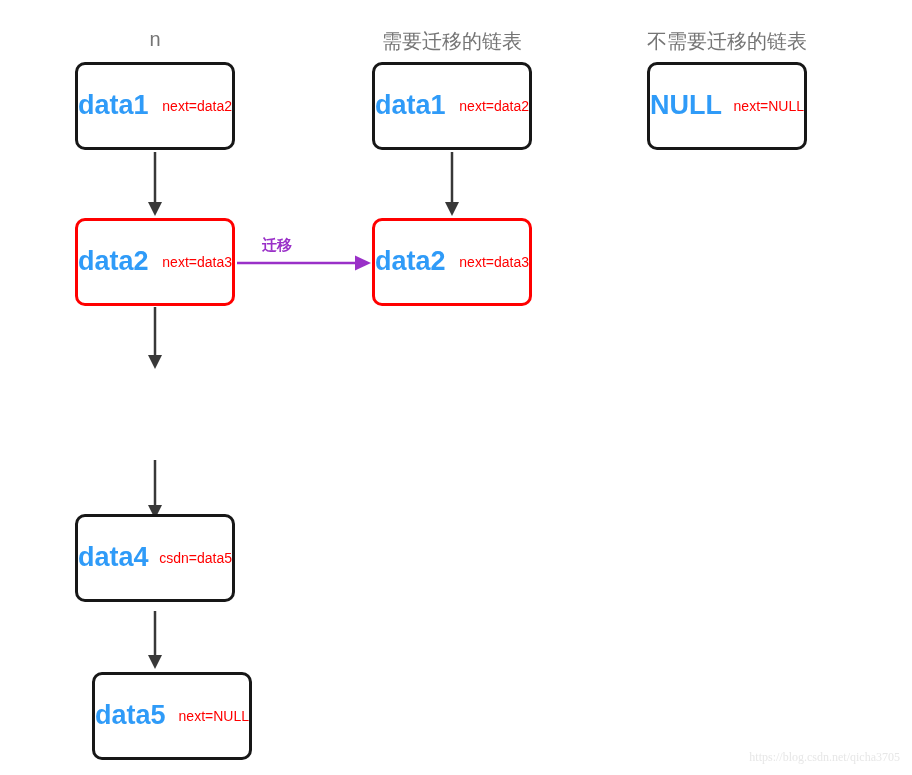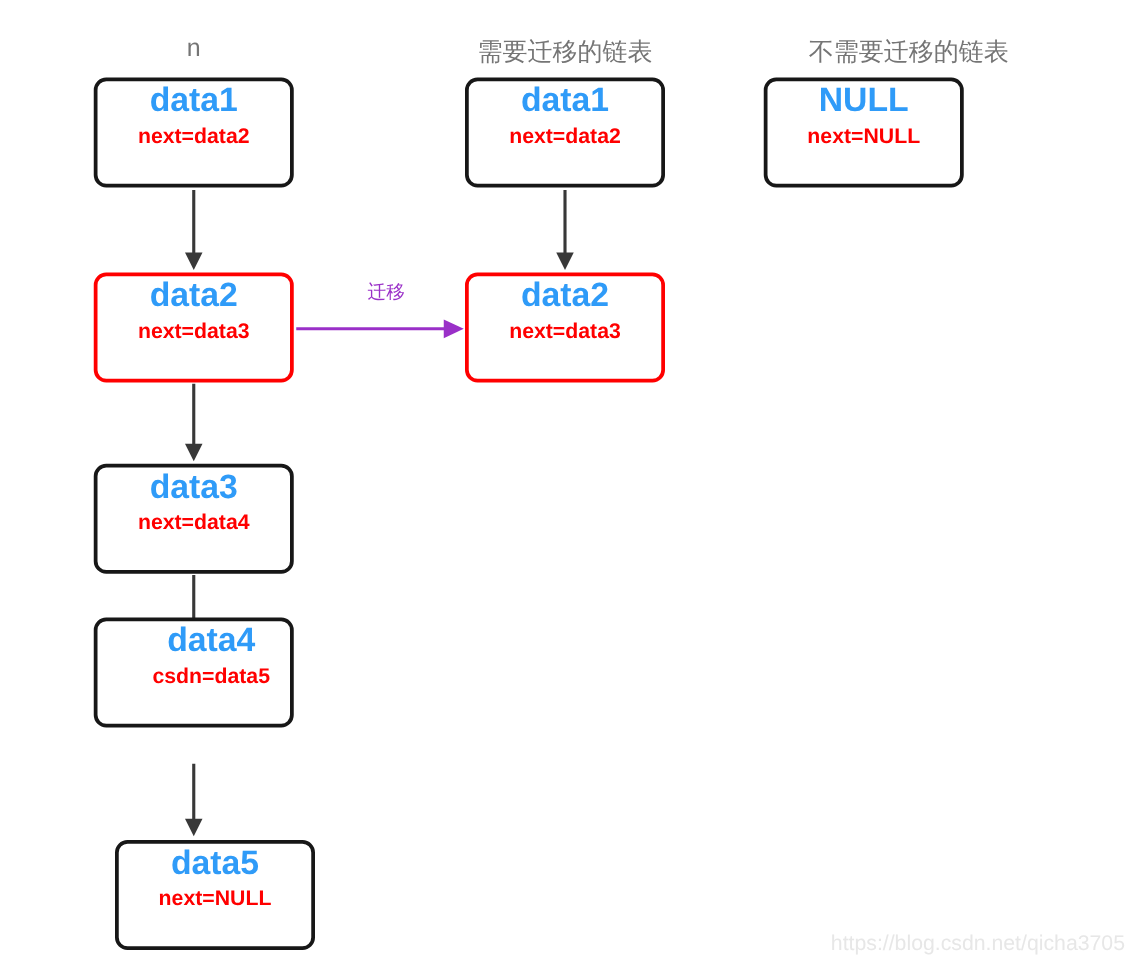--- a/index.html
+++ b/index.html
@@ -33,51 +33,53 @@
     color:var(--header-gray);
     white-space:nowrap;
   }
   .node {
     position:absolute;
     width:160px; height:88px;
     background:#fff;
     border:3px solid var(--node-border-black);
     border-radius:10px;
     display:flex;
-    flex-direction:column;
+    flex-direction:row;
     align-items:center;
-    justify-content:flex-start;
+    justify-content:space-between;
     gap:3px;
   }
   .node.highlight { border-color:var(--highlight-border-red); }
   .node-title {
     color:var(--node-title-blue);
     font-size:27px;
     font-weight:600;
     line-height:1.15;
   }
   .node-next {
     color:var(--node-next-red);
-    font-size:17px;
-    font-weight:700;
+    font-size:14px;
+    font-weight:400;
     line-height:1.2;
   }
   .migrate-label {
     position:absolute;
-    left:262px; top:224px;
+    left:262px; top:236px;
     width:62px;
-    text-align:right;
+    text-align:left;
     font-size:15px;
     color:var(--migrate-purple);
+    font-weight:bold;
   }
   .watermark {
     position:absolute;
     right:12px; bottom:10px;
-    font-size:17px;
+    font-size:12px;
     color:var(--watermark-gray);
+    font-family:Liberation Serif, serif;
   }
 </style>
 </head>
 <body>
 
 <div class="canvas">
 
   <svg class="arrow-layer" width="912" height="775" viewBox="0 0 912 775">
 
     <g>
@@ -116,43 +118,39 @@
   <div class="col-header" style="left:372px; top:28px;">需要迁移的链表</div>
 
   <div class="node" style="left:75px; top:62px;">
     <div class="node-title">data1</div>
     <div class="node-next">next=data2</div>
   </div>
   <div class="node highlight" style="left:75px; top:218px;">
     <div class="node-title">data2</div>
     <div class="node-next">next=data3</div>
   </div>
-  <div class="node" style="left:75px; top:371px;">
-    <div class="node-title">data3</div>
-    <div class="node-next">next=data4</div>
-  </div>
-  <div class="node" style="left:75px; top:494px;padding-left:28px;">
+  <div class="node" style="left:75px; top:514px;">
     <div class="node-title">data4</div>
     <div class="node-next">csdn=data5</div>
   </div>
   <div class="node" style="left:92px; top:672px;">
     <div class="node-title">data5</div>
     <div class="node-next">next=NULL</div>
   </div>
 
   <div class="node" style="left:372px; top:62px;">
     <div class="node-title">data1</div>
     <div class="node-next">next=data2</div>
   </div>
   <div class="node highlight" style="left:372px; top:218px;">
     <div class="node-title">data2</div>
     <div class="node-next">next=data3</div>
   </div>
 
-  <div class="node" style="left:611px; top:62px;">
+  <div class="node" style="left:647px; top:62px;">
     <div class="node-title">NULL</div>
     <div class="node-next">next=NULL</div>
   </div>
 
   <div class="migrate-label">迁移</div>
 
   <div class="watermark">https://blog.csdn.net/qicha3705</div>
 
 </div>
 

